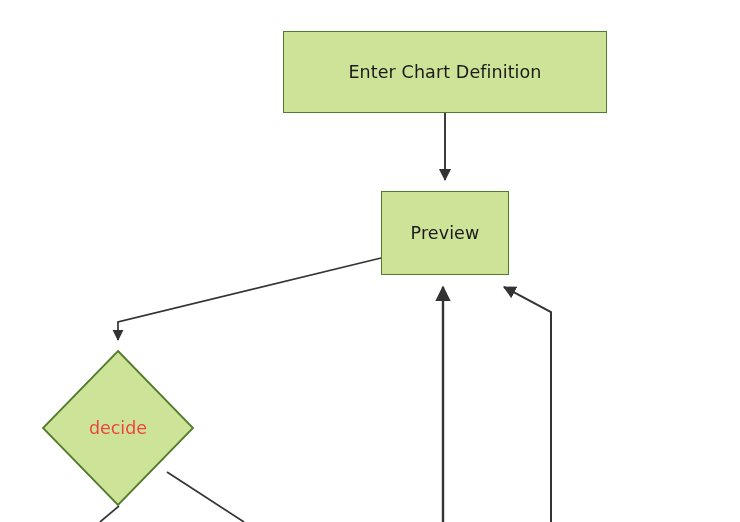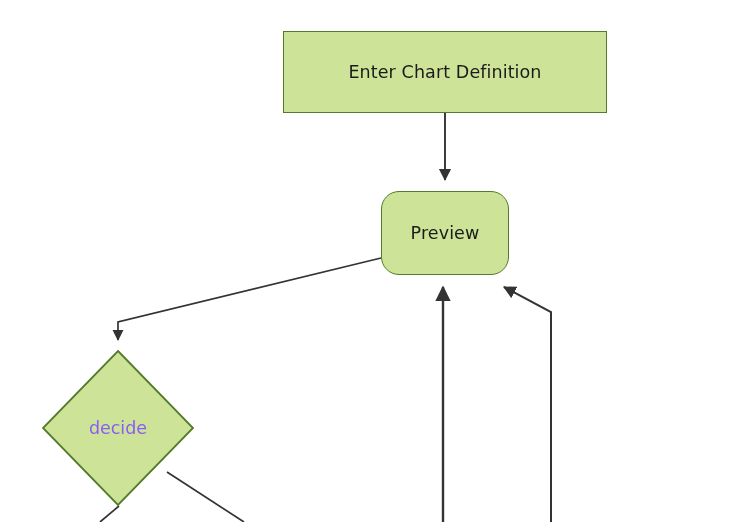--- a/index.html
+++ b/index.html
@@ -34,36 +34,36 @@
     letter-spacing: 0.1px;
     white-space: nowrap;
   }
   .node-rect {
     background: #cde498;
     border: 1.6px solid #527b2b;
   }
   .node-round {
     background: #cde498;
     border: 1.6px solid #527b2b;
-    border-radius: 18px;
+    border-radius: 0;
   }
   .node-diamond-wrap {
     position: absolute;
     display: flex;
     align-items: center;
     justify-content: center;
   }
   .node-diamond-wrap svg {
     position: absolute;
     left: 0;
     top: 0;
   }
   .node-diamond-label {
     position: relative;
-    color: #8b5cf6;
+    color: #ef4444;
     font-size: 17.5px;
     white-space: nowrap;
     z-index: 2;
   }
 </style>
 </head>
 <body>
 
 <div id="canvas">
 

